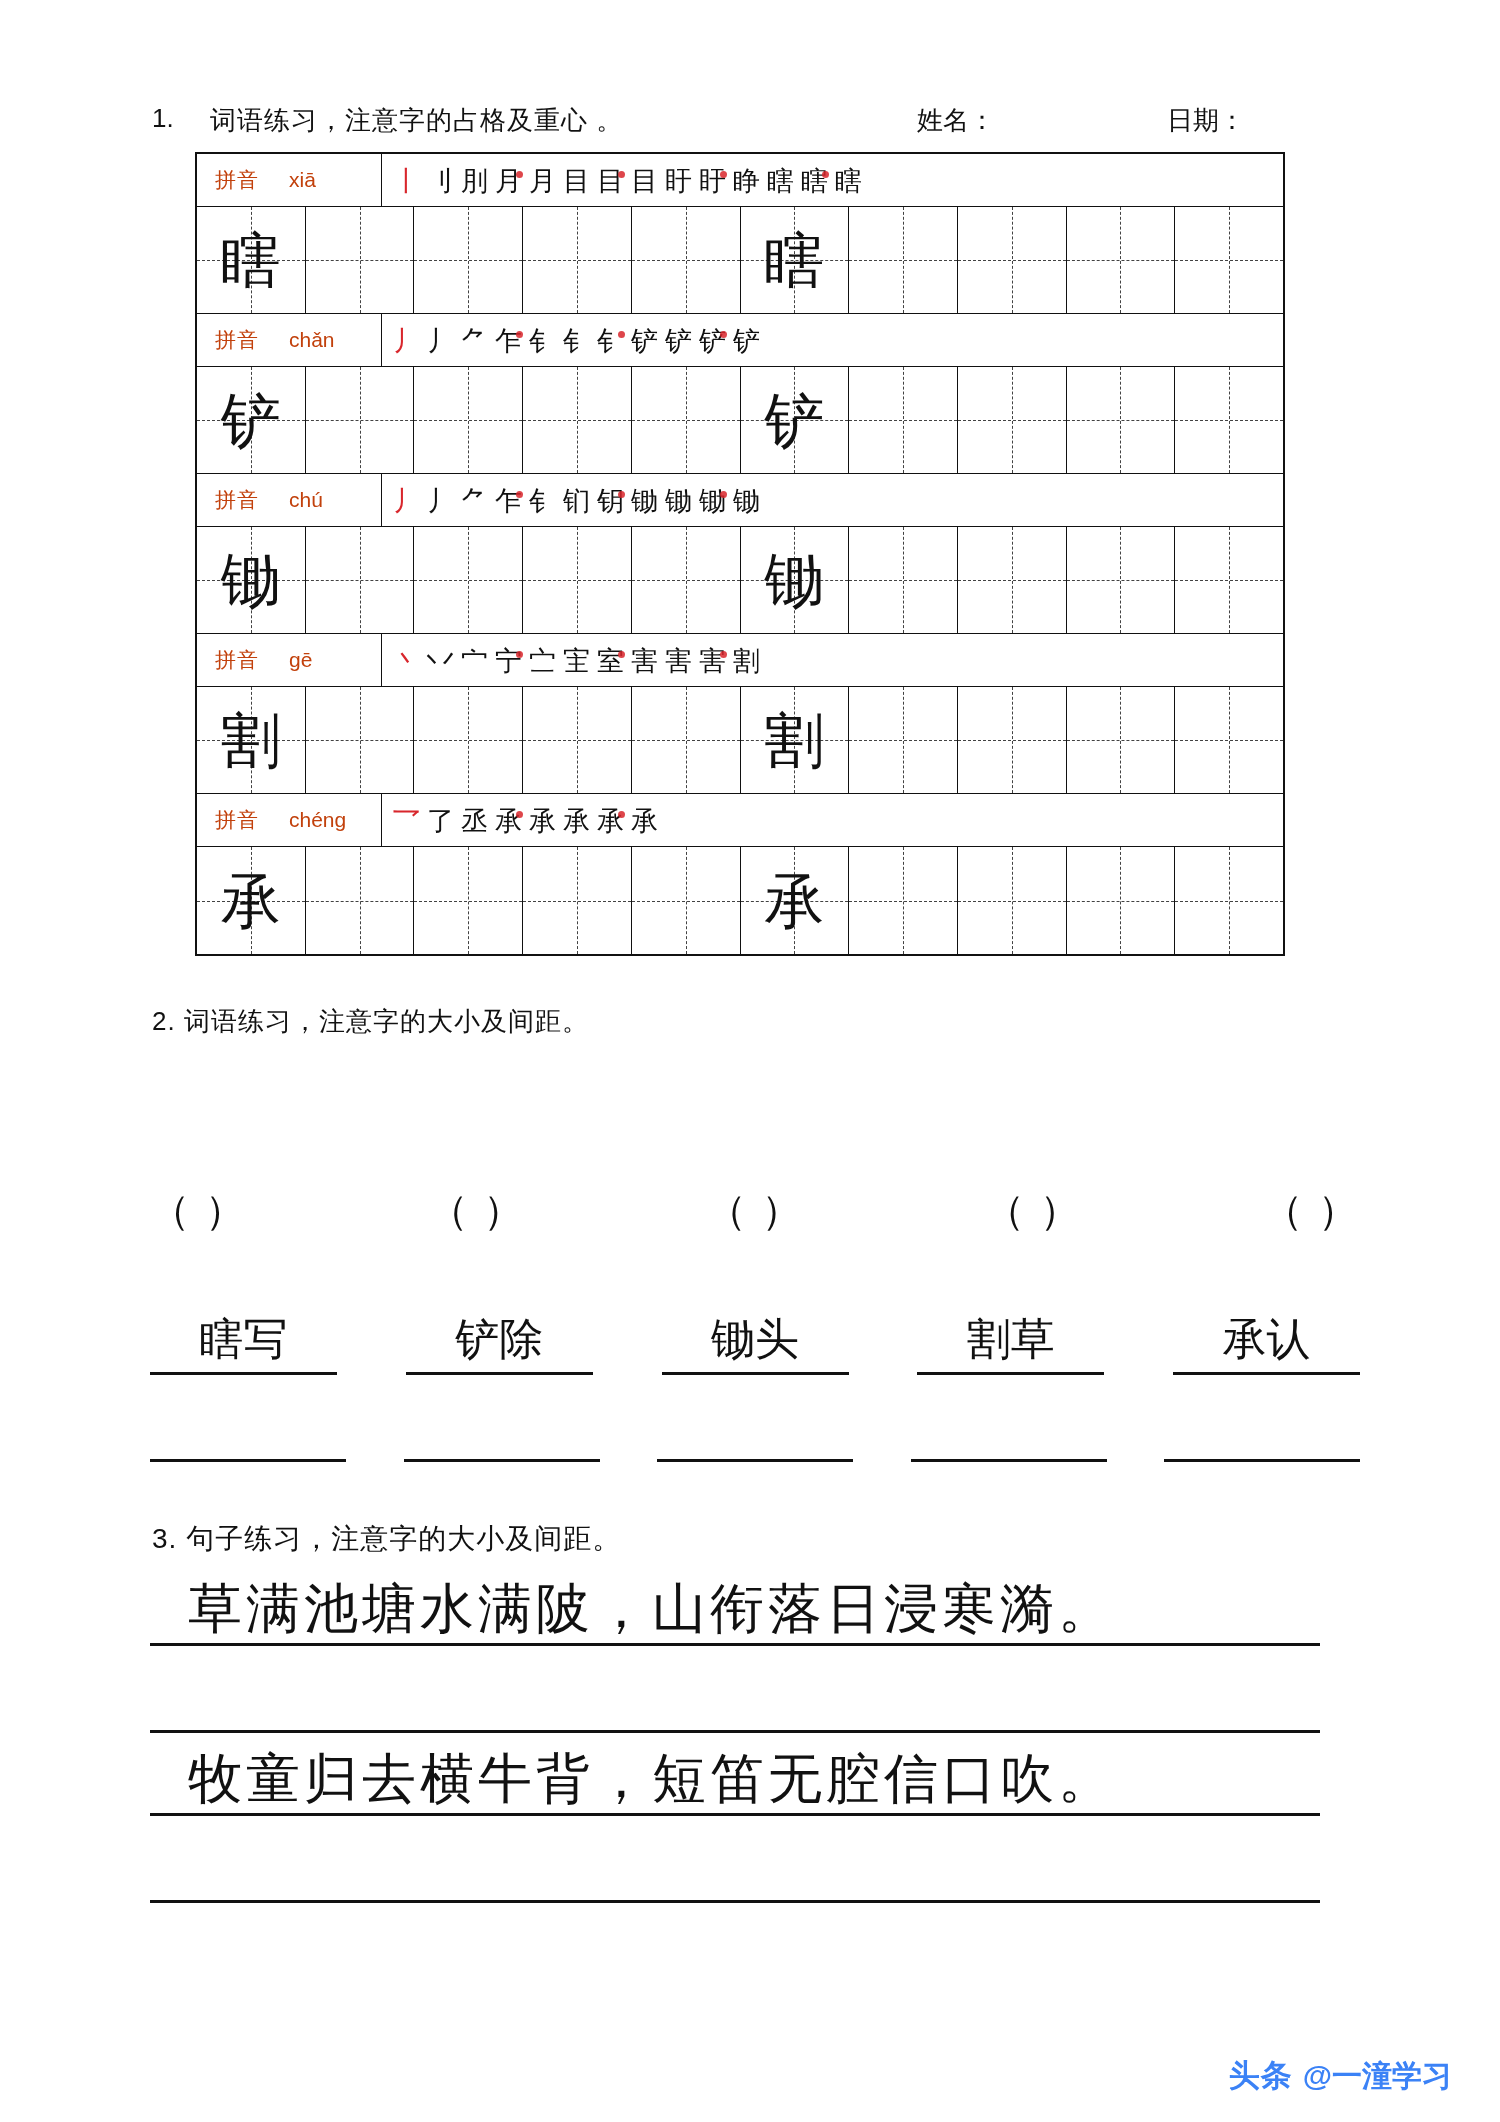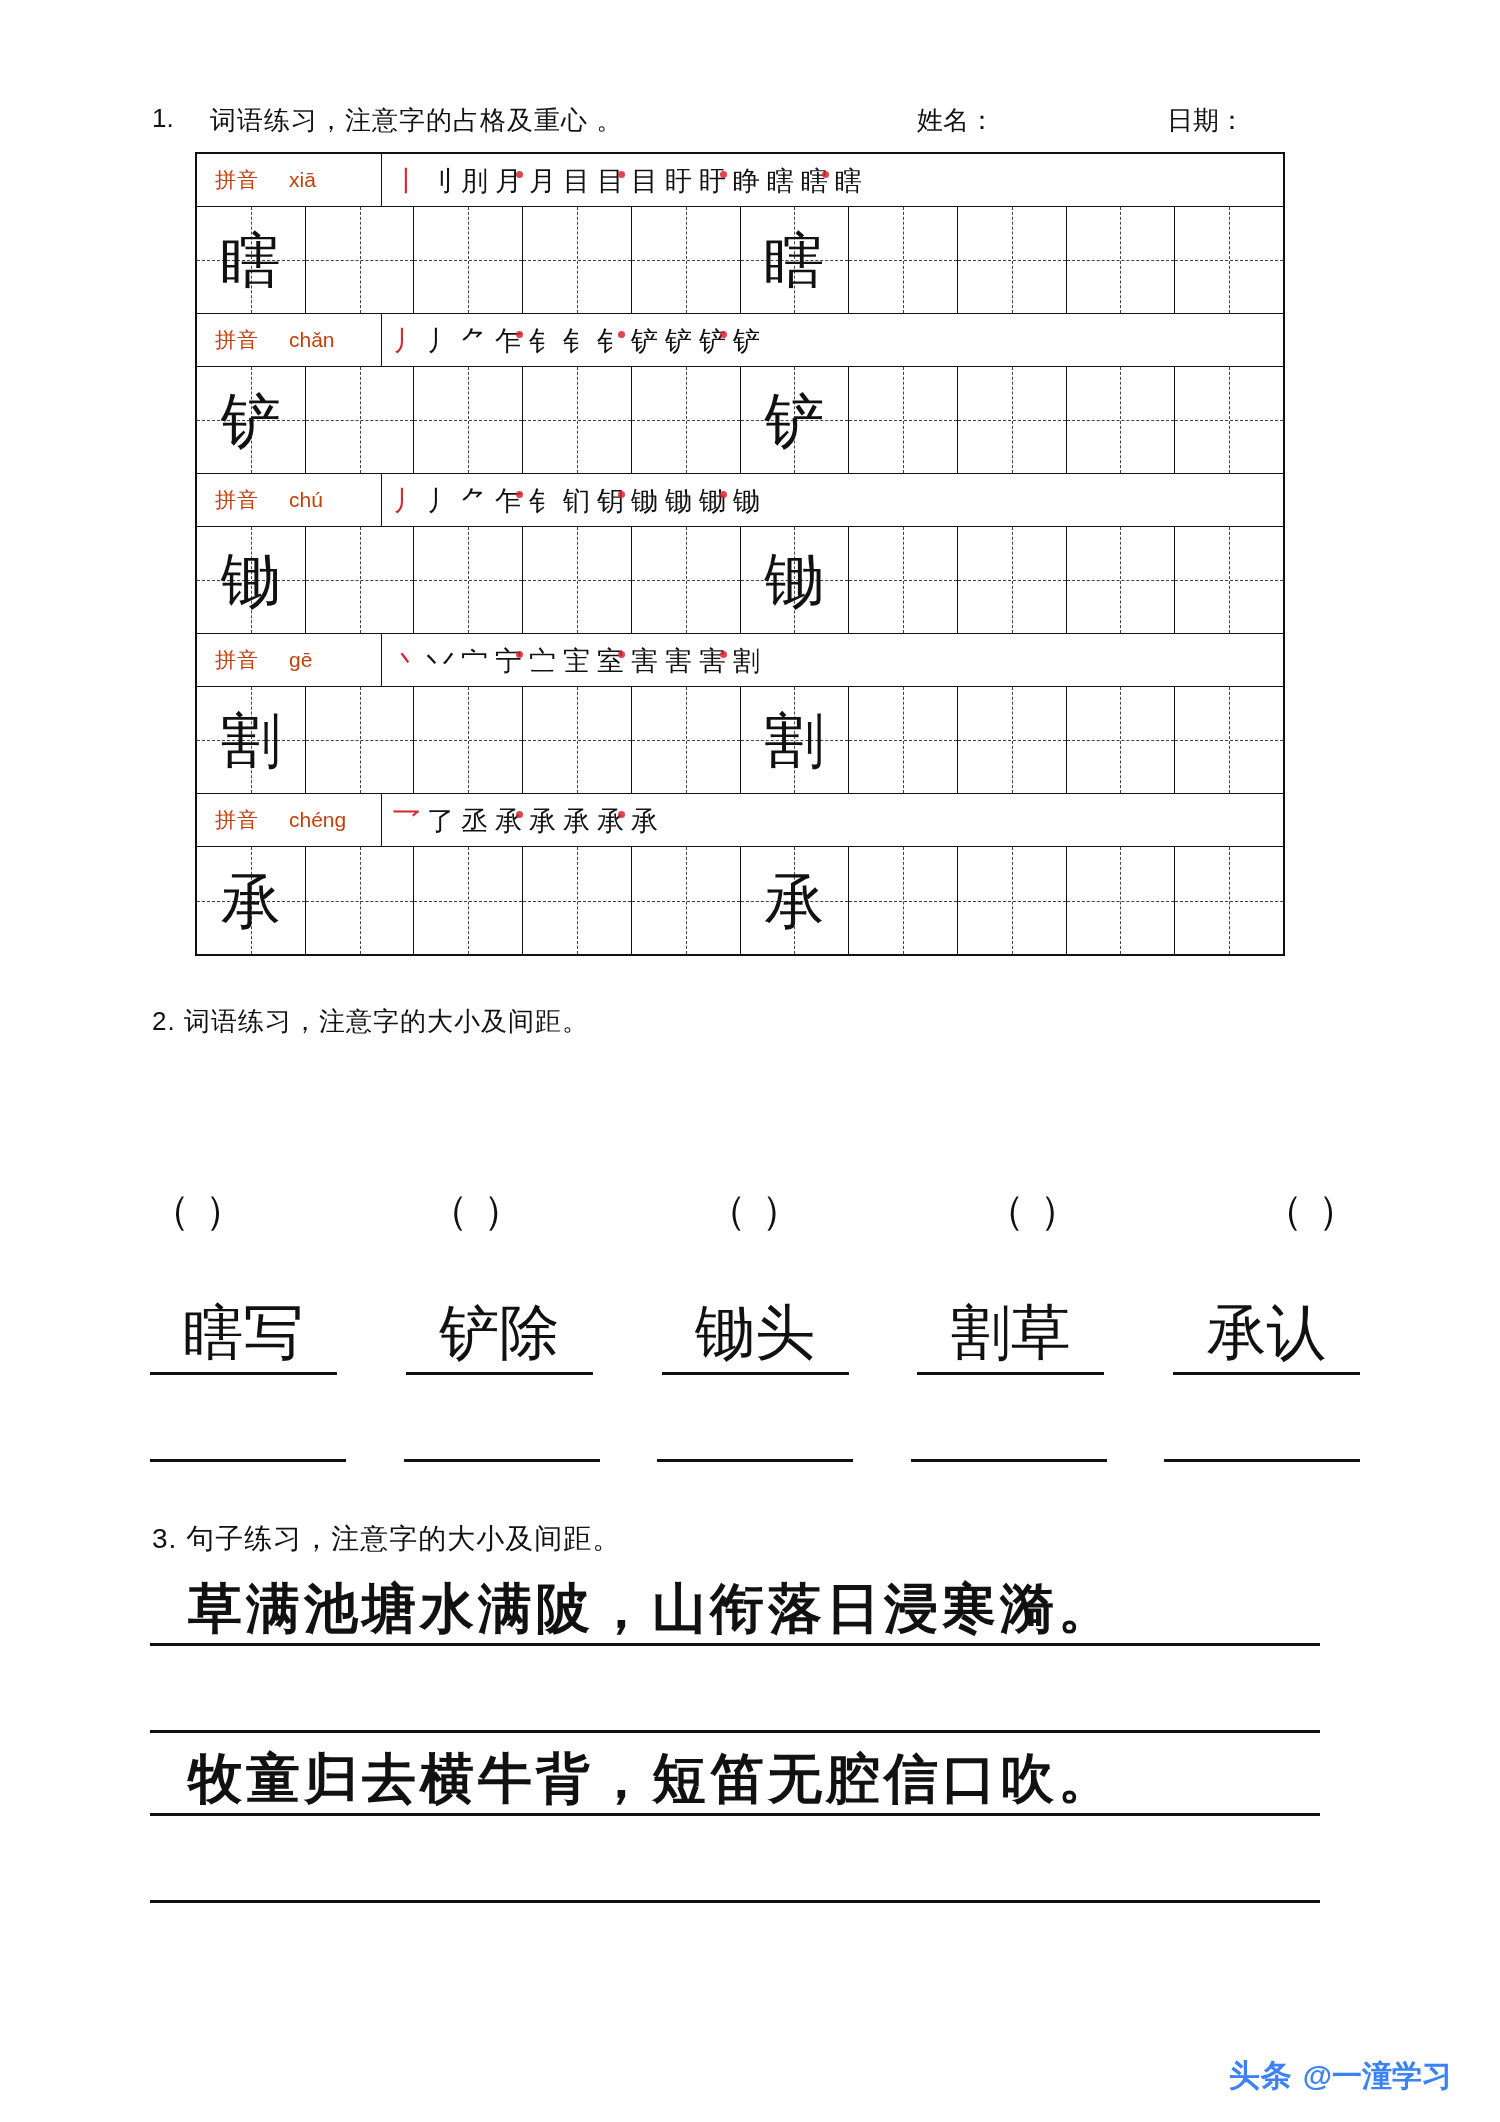--- a/index.html
+++ b/index.html
@@ -86,33 +86,33 @@
   .blank-paren-row{
     position:absolute;left:150px;top:1180px;width:1210px;height:60px;
     display:flex;justify-content:space-between;align-items:center;
   }
   .blank-paren{font-size:40px;line-height:1;white-space:nowrap;letter-spacing:2px;}
   .traced-row{
     position:absolute;left:150px;top:1275px;width:1210px;height:100px;
     display:flex;justify-content:space-between;align-items:flex-end;
   }
   .traced-item{
-    font-size:60px;line-height:1.15;white-space:nowrap;
-    font-family:Liberation Serif, serif;
+    font-size:44px;line-height:1.15;white-space:nowrap;
+    font-family:Liberation Mono, monospace;
     border-bottom:3px solid #111;padding:0 6px 4px 6px;min-width:175px;text-align:center;
   }
   .empty-line-row{
     position:absolute;left:150px;top:1455px;width:1210px;height:10px;
     display:flex;justify-content:space-between;align-items:center;
   }
   .empty-line{width:196px;border-bottom:3px solid #111;height:0;}
 
   
   .sec3-line{position:absolute;left:152px;top:1520px;font-size:28px;letter-spacing:1px;}
-  .sent-block{position:absolute;left:150px;width:1170px;font-weight:bold;}
+  .sent-block{position:absolute;left:150px;width:1170px;}
   .sent-text{
     font-size:54px;line-height:1.25;white-space:nowrap;
     font-family:"DejaVu Serif","Liberation Serif",serif;
     padding-left:38px;letter-spacing:4px;
   }
   .sent-rule{width:1170px;border-bottom:3px solid #111;height:0;}
   .blank-rule{position:absolute;left:150px;width:1170px;border-bottom:3px solid #111;height:0;}
 
   
   .page-num{

